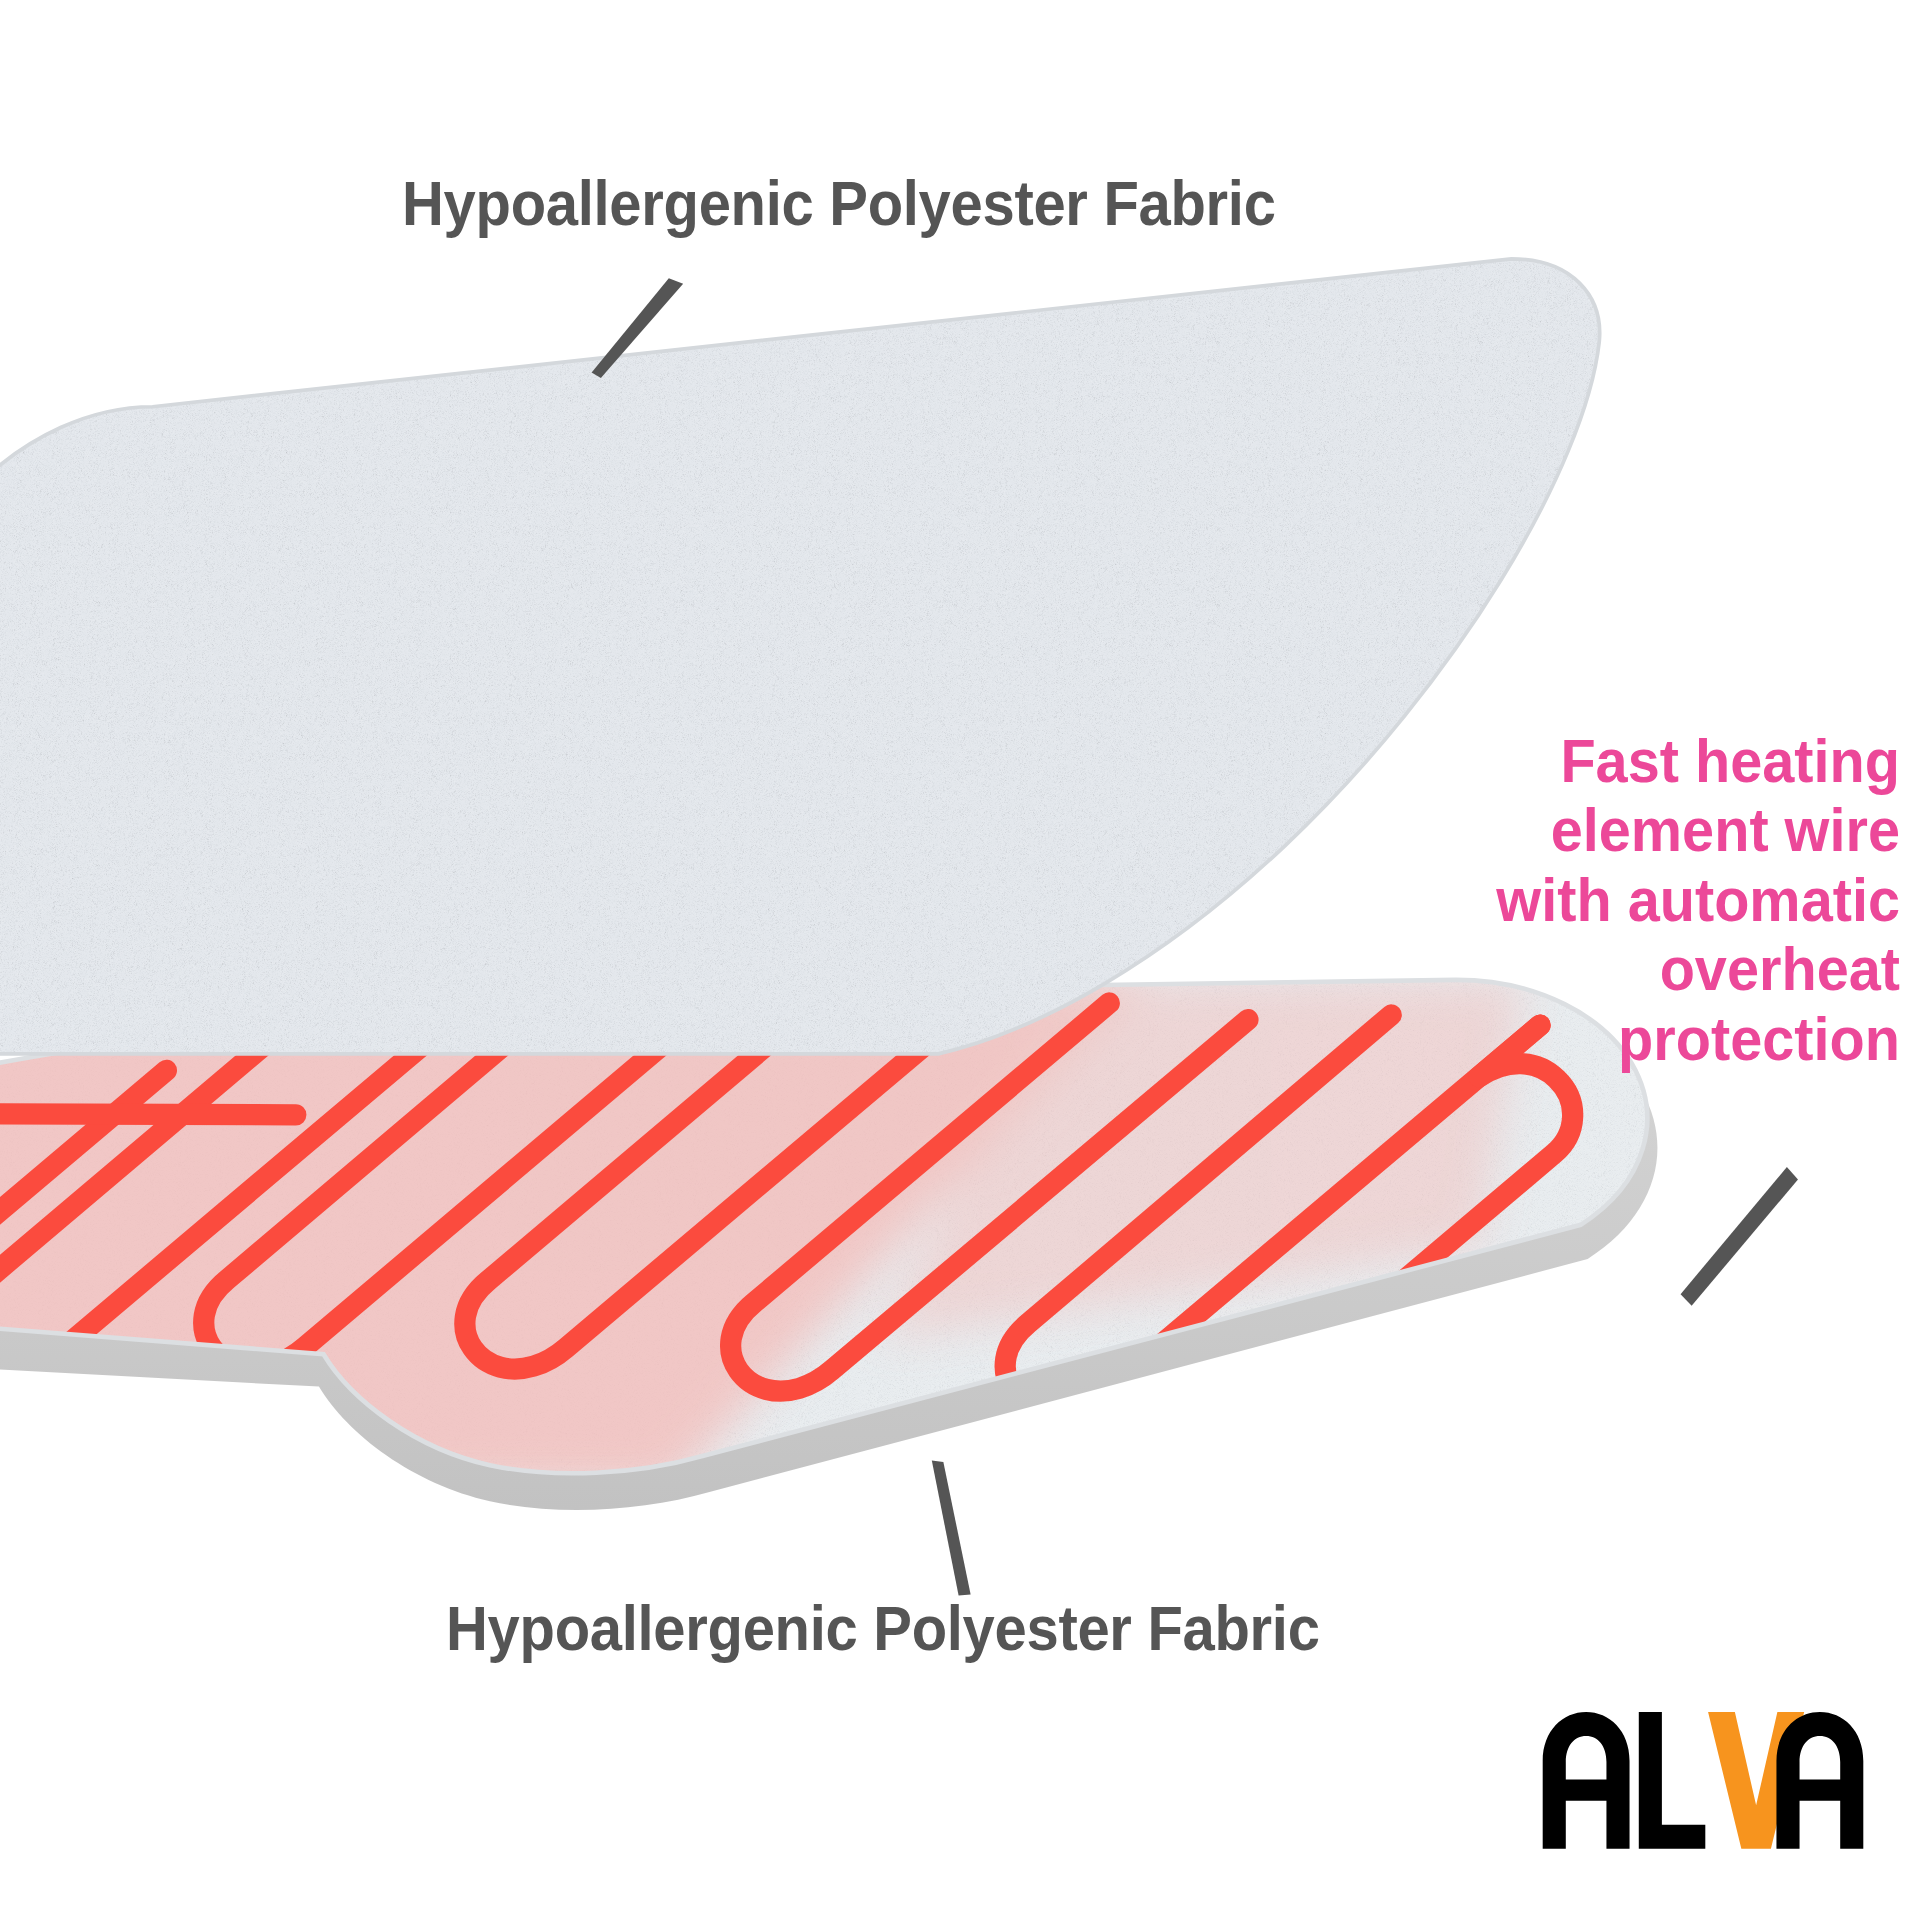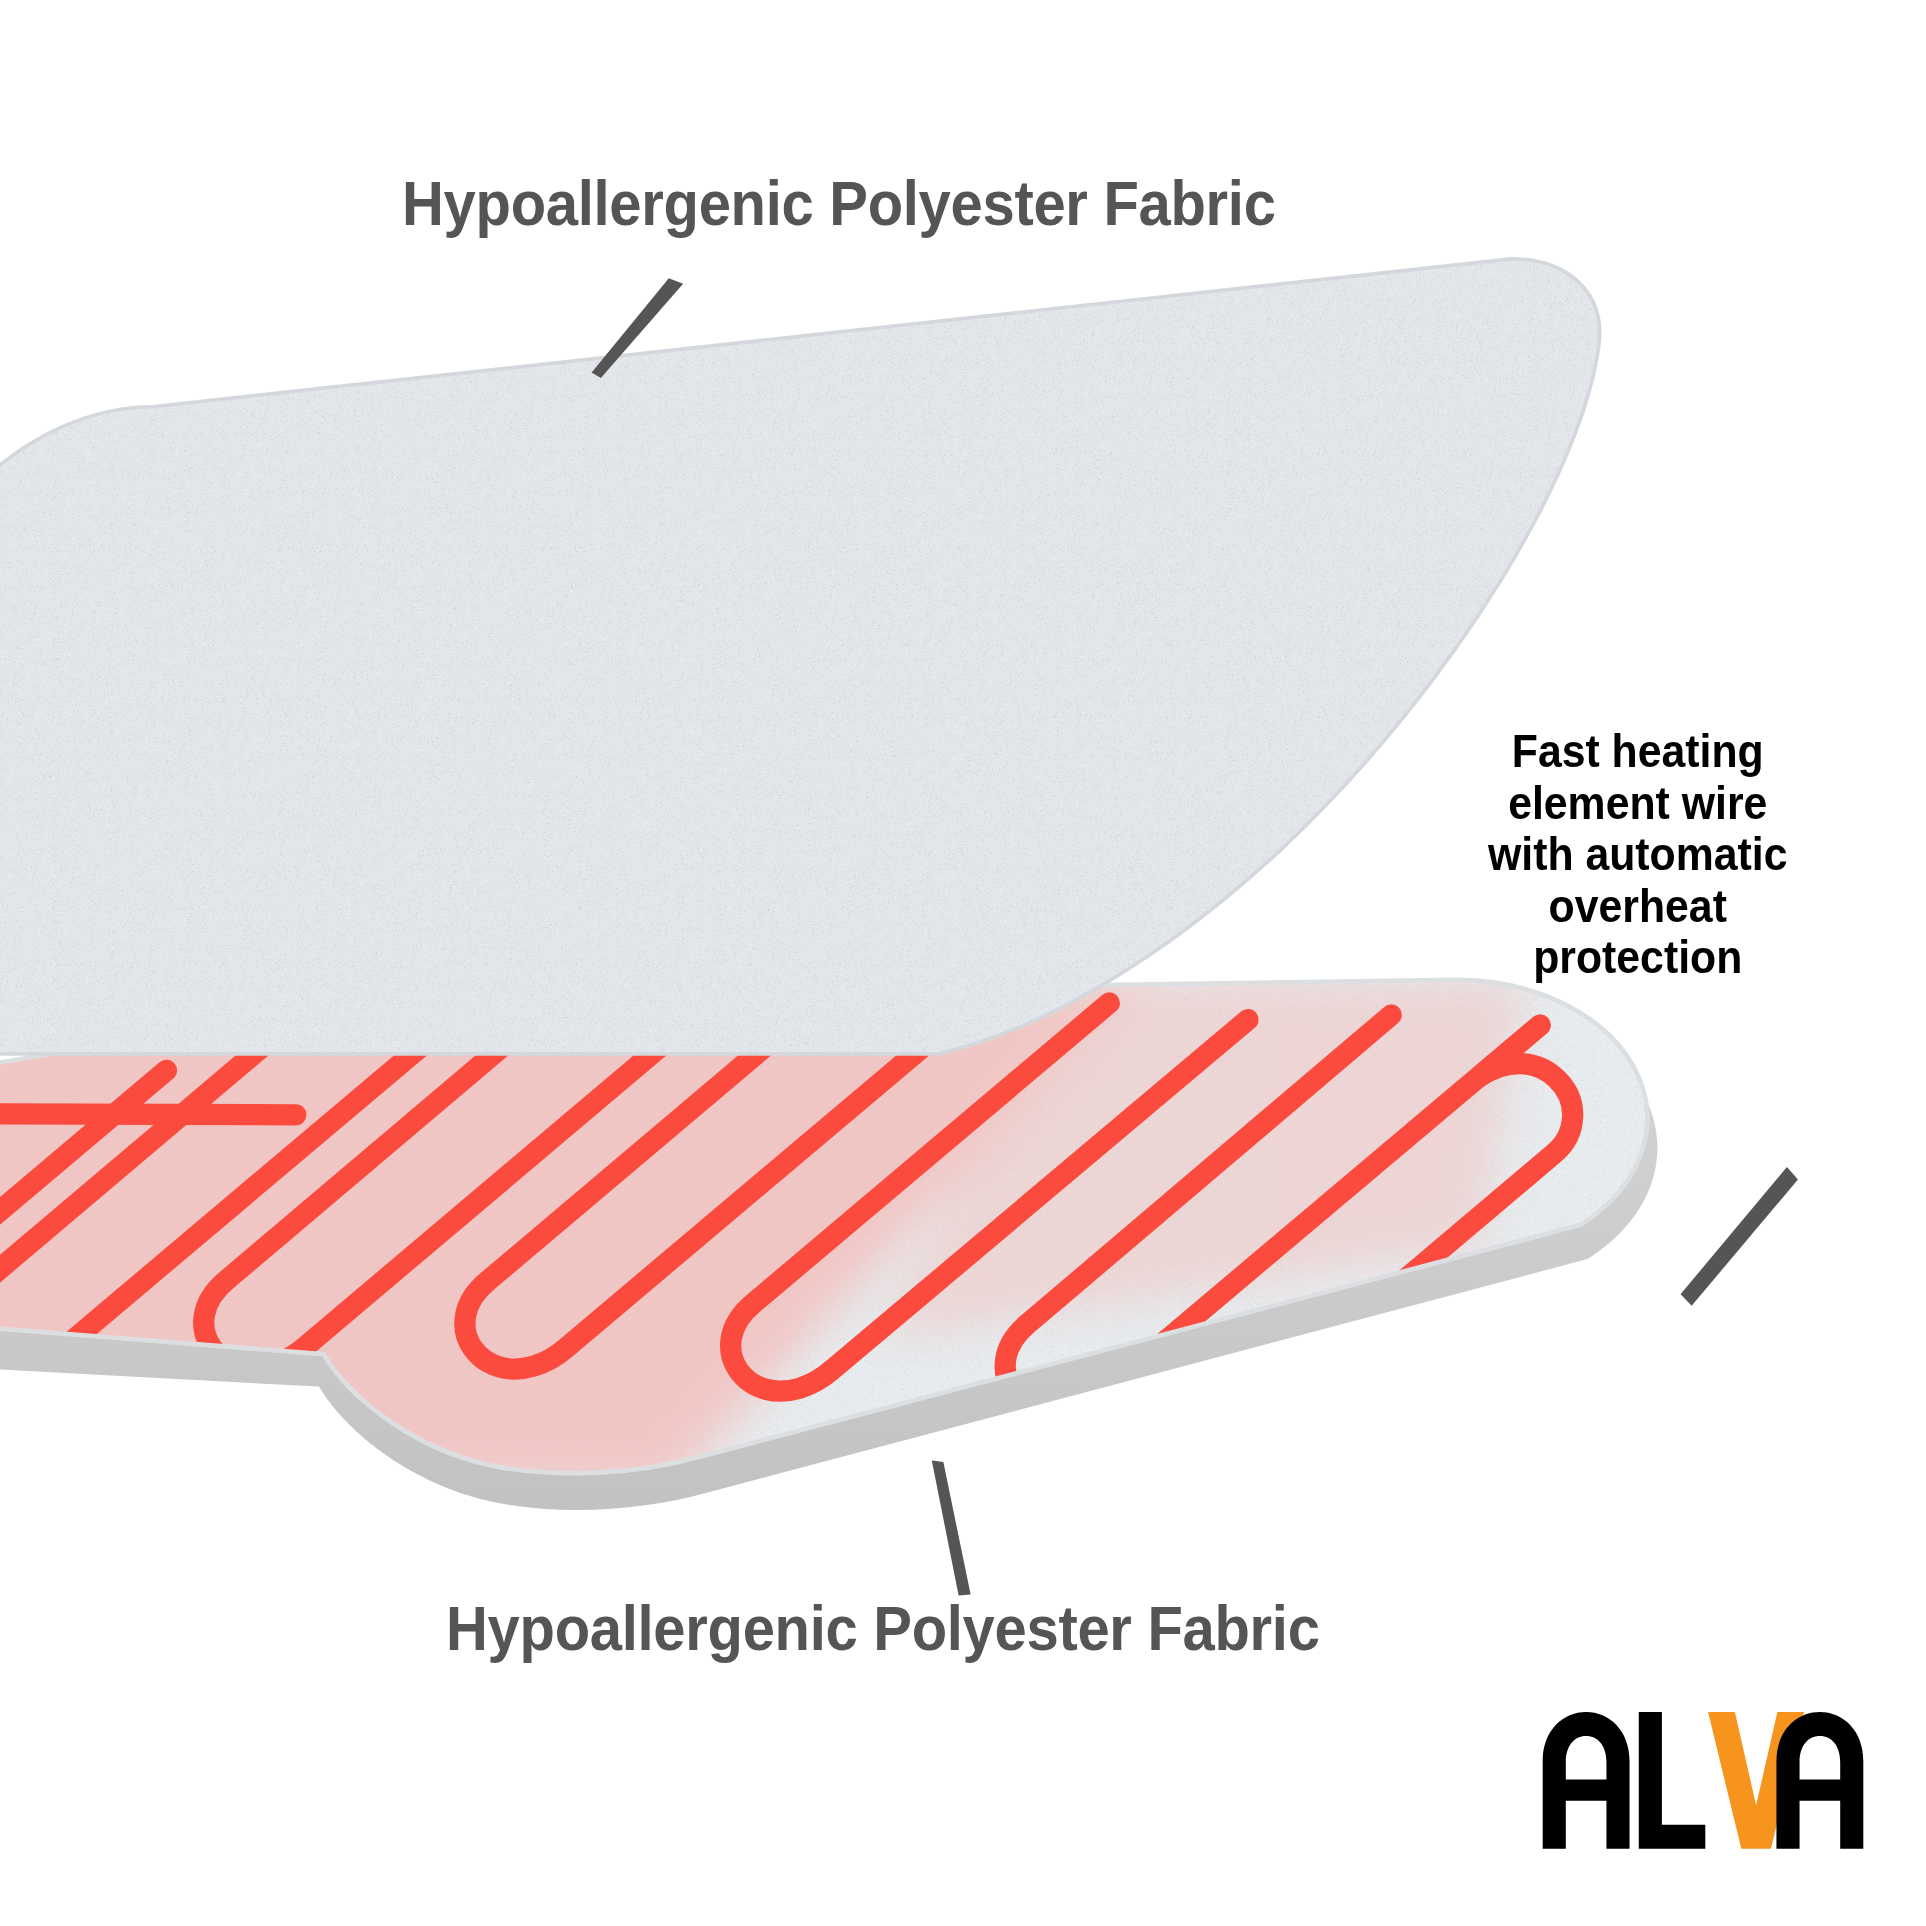--- a/index.html
+++ b/index.html
@@ -47,25 +47,25 @@
     left: 446px;
     top: 1597px;
     font-size: 63px;
     transform: scaleX(0.92);
   }
   #label-right {
     position: absolute;
     left: 1336px;
     top: 726px;
     width: 564px;
-    text-align: center;
-    color: #000000;
+    text-align: right;
+    color: #ec4899;
     font-family: "Liberation Sans Narrow", "Liberation Sans", sans-serif;
     font-weight: 700;
-    font-size: 46px;
+    font-size: 62px;
     line-height: 1.12;
     white-space: normal;
   }
   #label-right .rline {
     display: block;
     transform: scaleX(0.93);
     transform-origin: right top;
   }
 
   

